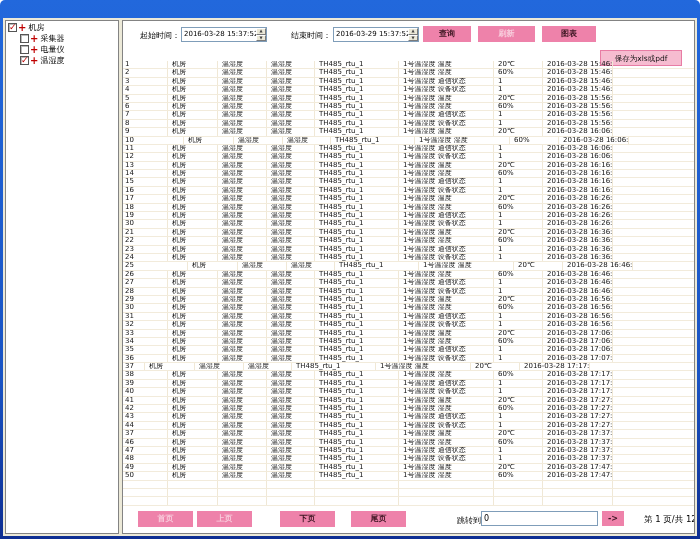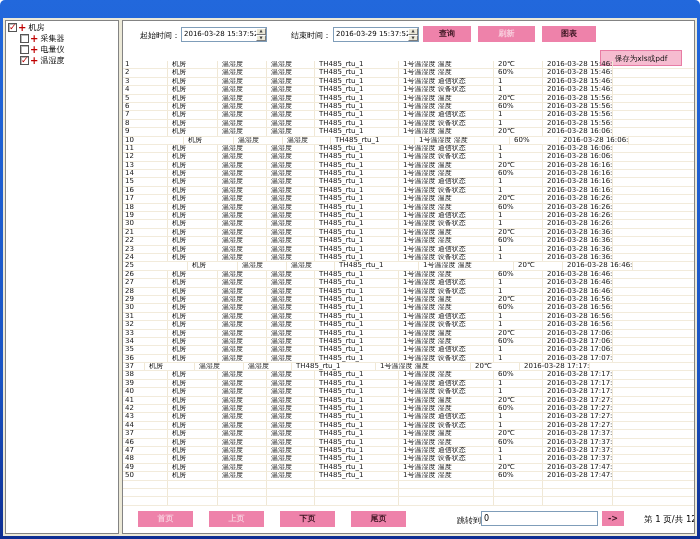--- a/index.html
+++ b/index.html
@@ -676,21 +676,21 @@
             <div class="td" style="width: 48px;"></div>
             <div class="td" style="width: 84px;"></div>
             <div class="td" style="width: 95px;"></div>
             <div class="td" style="width: 49px;"></div>
             <div class="td" style="width: 70px;"></div>
             <div class="td"></div>
           </div>
         </div>
 
       <div class="pink-btn pag-btn disabled" style="left:15px;">首页</div>
-      <div class="pink-btn pag-btn disabled" style="left:86px;">上页</div>
+      <div class="pink-btn pag-btn disabled" style="left:74px;">上页</div>
       <div class="pink-btn pag-btn" style="left:157px;">下页</div>
       <div class="pink-btn pag-btn" style="left:228px;">尾页</div>
       <div class="lbl jump-label">跳转到</div>
       <div class="jump-input">0</div>
       <div class="pink-btn go-btn">-&gt;</div>
       <div class="page-info">第 1 页/共 12 页</div>
     </div>
   </div>
 </div>
 

